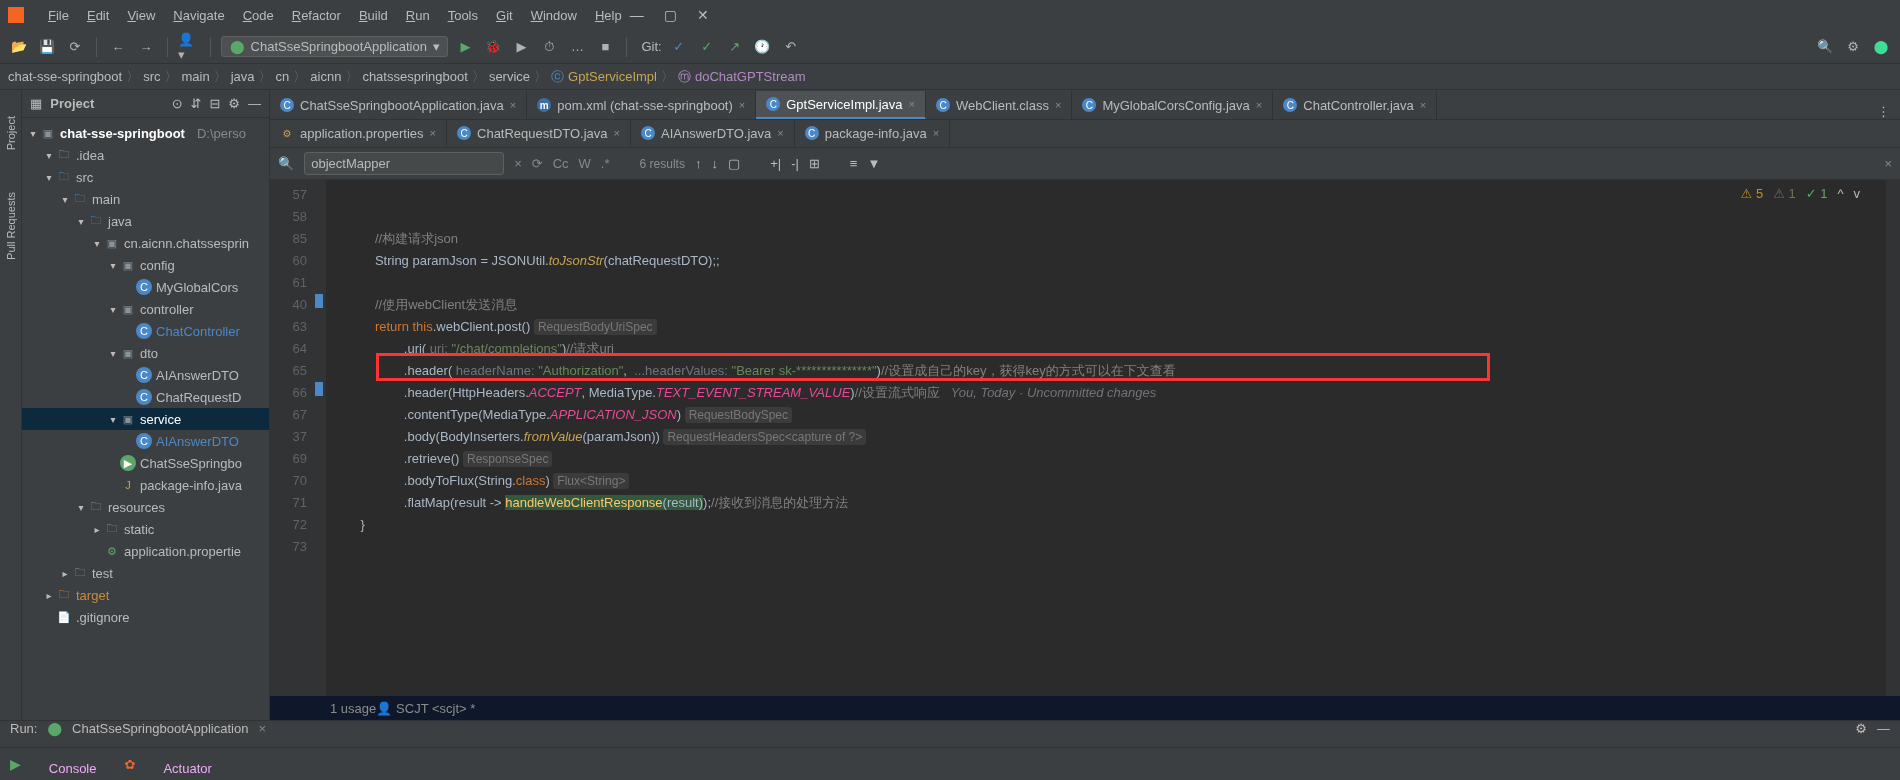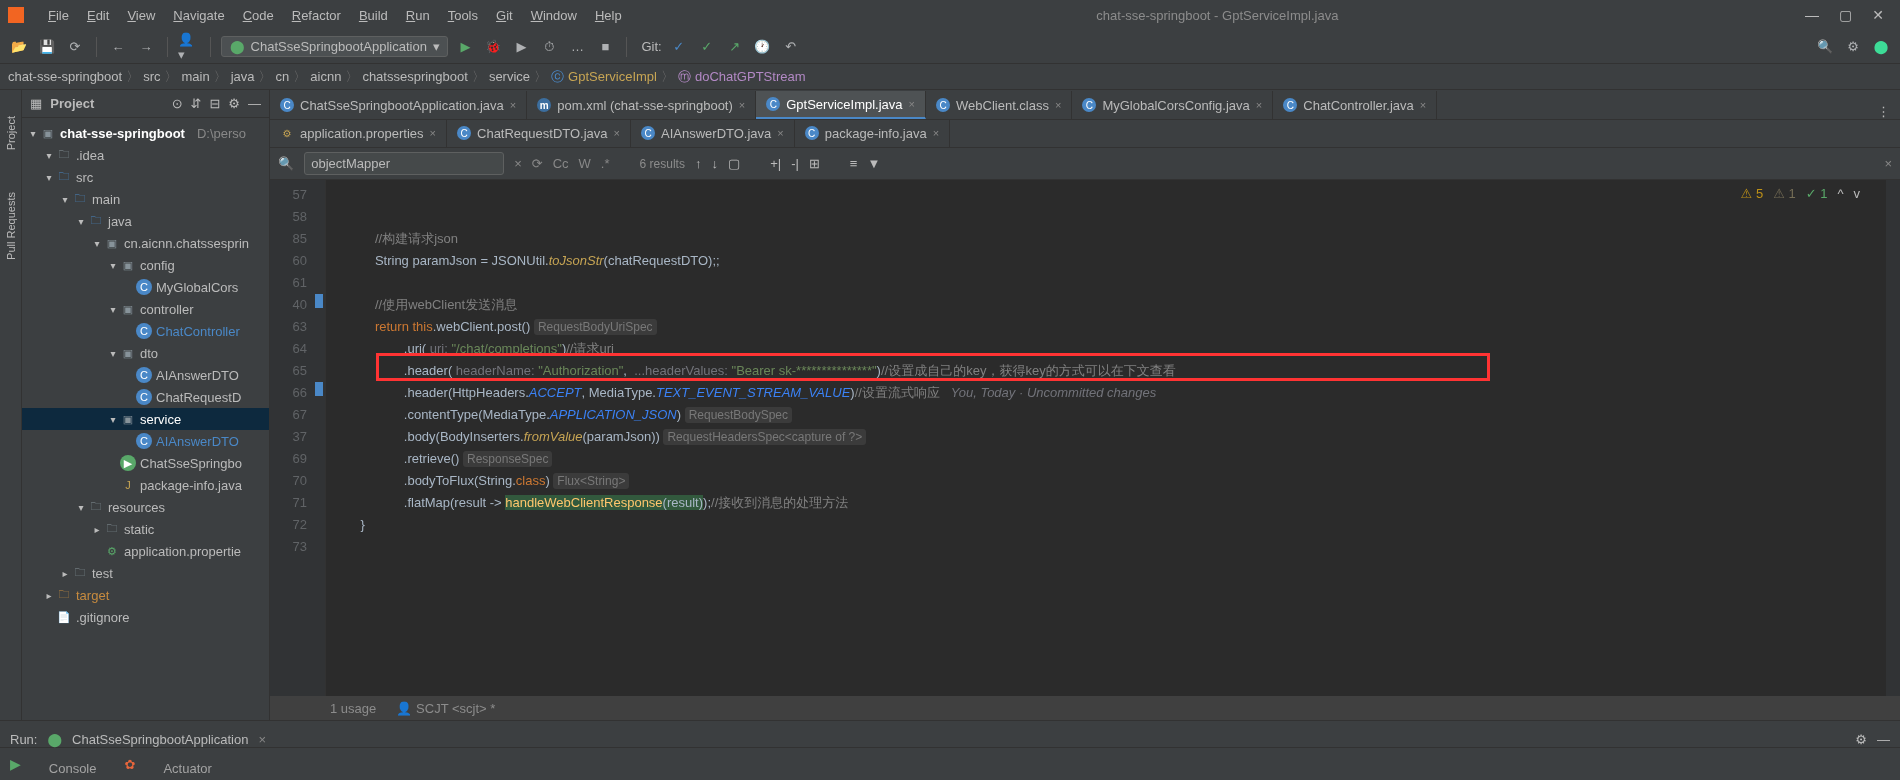--- a/index.html
+++ b/index.html
@@ -59,40 +59,40 @@
 .gutter { width: 56px; background: #313335; border-right: 1px solid #323232; padding-top: 4px; text-align: right; color: #606366; font-family: "Consolas", monospace; font-size: 13px; line-height: 22px; position: relative; }
 .gutter .ln { padding-right: 18px; height: 22px; }
 .gutter .mark { position: absolute; right: 2px; width: 8px; height: 14px; background: #4a88c7; }
 .code { flex: 1; padding: 4px 0 4px 20px; font-family: "Consolas", monospace; font-size: 13.5px; line-height: 22px; white-space: pre; color: #a9b7c6; overflow: hidden; }
 .code .line { height: 22px; }
 .c-comment { color: #808080; margin-top: 44px; }
 .c-keyword { color: #cc7832; }
 .c-string { color: #6a8759; }
 .c-static { color: #c7a554; font-style: italic; }
 .c-param { color: #72737a; }
-.c-type { color: #3b82f6; font-style: italic; }
+.c-type { color: #ec4899; font-style: italic; }
 .c-hint { background: #3b3b3b; color: #787878; padding: 1px 4px; border-radius: 3px; font-size: 12px; }
 .c-annot { color: #72737a; font-style: italic; }
 .c-method { color: #ffc66d; }
 .c-hl { background: #32593d; }
 .red-box { position: absolute; border: 3px solid #ff3333; pointer-events: none; }
 .inspections { position: absolute; top: 6px; right: 40px; display: flex; gap: 10px; font-size: 12px; align-items: center; }
 .inspections .warn { color: #be9117; }
 .inspections .weak { color: #756d56; }
 .inspections .ok { color: #59a869; }
 .right-stripe { width: 14px; background: #313335; }
-.usage-bar { height: 24px; background: #404040; padding-left: 60px; display: flex; align-items: center; gap: 20px; font-size: 12px; color: #8c8c8c; }
+.usage-bar { height: 24px; background: #0f172a; padding-left: 60px; display: flex; align-items: center; font-size: 12px; color: #8c8c8c; }
 .run-panel { height: 60px; background: #3c3f41; border-top: 1px solid #323232; display: flex; flex-direction: column; }
-.run-header { height: 28px; display: flex; align-items: flex-end; padding: 0 10px; gap: 10px; border-bottom: 1px solid #323232; }
+.run-header { height: 28px; display: flex; align-items: flex-start; padding: 0 10px; gap: 10px; border-bottom: 1px solid #323232; }
 .run-header .label { color: #bbbbbb; }
 .run-header .config { color: #bbbbbb; }
 .run-header .spacer { flex: 1; }
 .run-tabs { height: 32px; display: flex; align-items: center; padding: 0 10px; gap: 20px; }
 .run-tabs .play { color: #59a869; font-size: 14px; }
-.run-tabs .rtab { color: #a3a3a3; cursor: pointer; padding: 4px 8px; margin-top: 9px; }
+.run-tabs .rtab { color: #f0abfc; cursor: pointer; padding: 4px 8px; margin-top: 9px; }
 .run-tabs .rtab.act { }
 .run-tabs .actuator-icon { color: #e8663c; }
 </style>
 </head>
 <body>
 
 <div class="titlebar">
   <div class="app-icon"></div>
   <div class="menu-items" id="menu-items">
       <span class="menu-item"><u>F</u>ile</span>
@@ -101,21 +101,20 @@
       <span class="menu-item"><u>N</u>avigate</span>
       <span class="menu-item"><u>C</u>ode</span>
       <span class="menu-item"><u>R</u>efactor</span>
       <span class="menu-item"><u>B</u>uild</span>
       <span class="menu-item"><u>R</u>un</span>
       <span class="menu-item"><u>T</u>ools</span>
       <span class="menu-item"><u>G</u>it</span>
       <span class="menu-item"><u>W</u>indow</span>
       <span class="menu-item"><u>H</u>elp</span>
     </div>
-  <div class="title">chat-sse-springboot - GptServiceImpl.java</div>
   <div class="window-controls">
     <span>—</span>
     <span>▢</span>
     <span>✕</span>
   </div>
 </div>
 
 <div class="toolbar">
   <span class="icon-btn">📂</span>
   <span class="icon-btn">💾</span>

